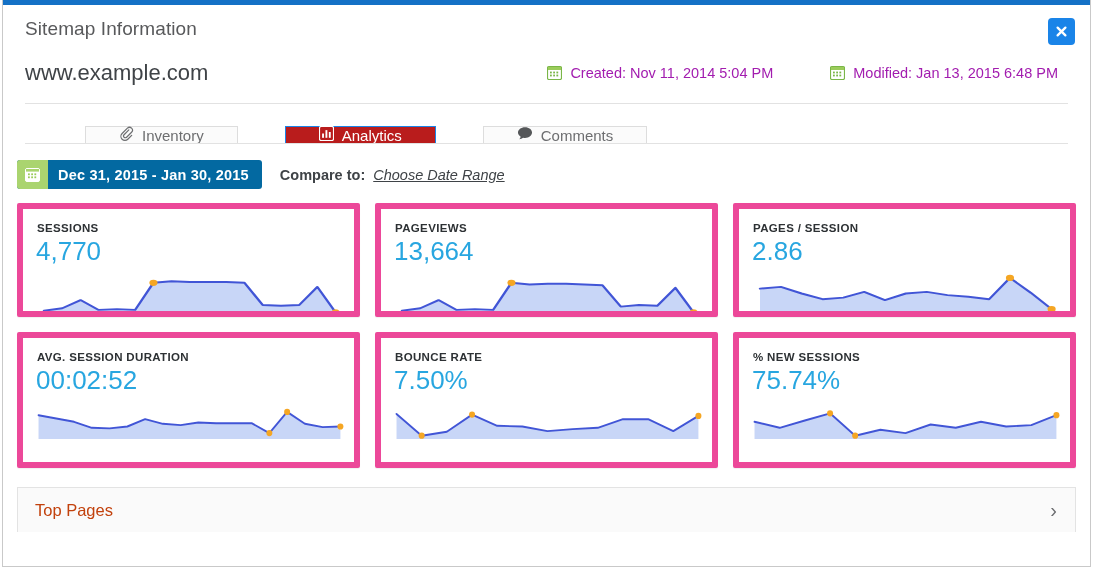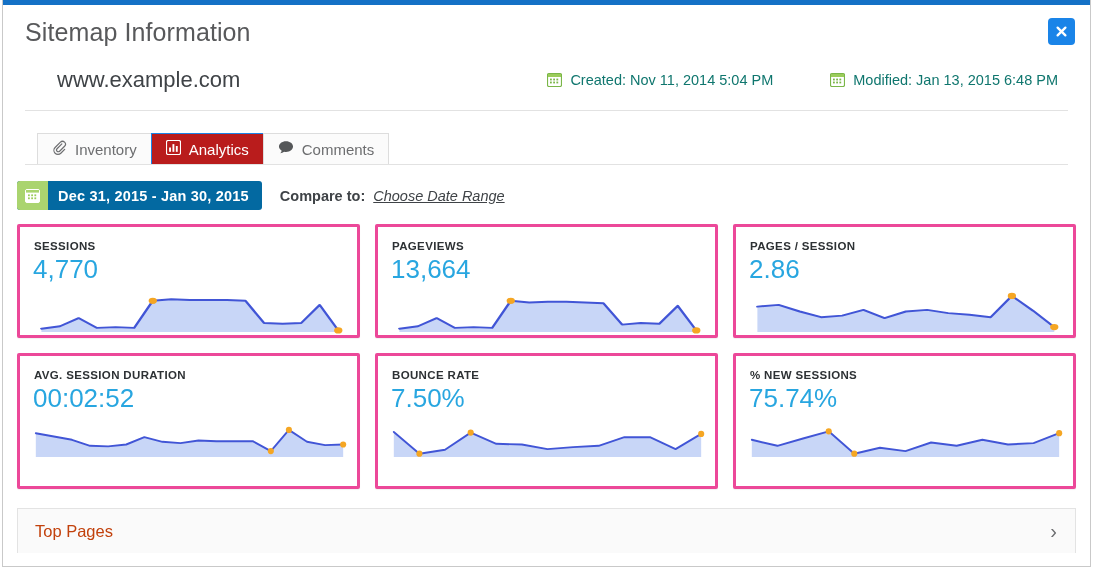--- a/index.html
+++ b/index.html
@@ -19,61 +19,61 @@
     border-top:none;
     box-sizing:border-box;
   }
   .topbar{
     position:absolute;top:0;left:0;right:0;height:5px;
     background:#1471c6;
   }
   
   .hdr{padding:18px 22px 0 22px;}
   .hdr-title{
-    font-size:25px;color:#58595b;font-weight:400;letter-spacing:.1px;
+    font-size:19px;color:#58595b;font-weight:400;letter-spacing:.1px;
     margin:0 0 20px 0;
   }
   .hdr-row{
     display:flex;align-items:baseline;
     padding-bottom:17px;
-    margin-left:32px;
   }
   .site-url{
     font-size:22px;color:#3f4347;font-weight:400;flex:0 0 auto;
   }
   .meta-wrap{
     flex:1 1 auto;display:flex;justify-content:flex-end;align-items:center;
     padding-right:10px;
   }
   .meta{
     display:flex;align-items:center;gap:8px;
-    font-size:14.5px;color:#0f766e;
+    font-size:14.5px;color:#a21caf;
   }
   .meta + .meta{margin-left:57px;}
   .cal-icon{display:inline-block;width:15px;height:15px;position:relative;}
   .divider{
     height:1px;background:#e2e2e2;margin:0 22px;
   }
   
   .tabs{
     display:flex;align-items:flex-end;
     padding:22px 0 0 34px;
     position:relative;
   }
   .tab{
     display:flex;align-items:center;gap:8px;
-    height:32px;padding:0 14px;
+    height:18px;padding:0 33px;
     box-sizing:border-box;
     border:1px solid #ddd;
     border-bottom:1px solid #ddd;
     background:#fbfbfb;
     color:#6d6e70;
     font-size:15px;
     cursor:pointer;
     margin-right:-1px;
+    margin-left:48px;
   }
   .tab.active{
     background:#b91c1c;border-color:#1a84e8;color:#fff;font-weight:400;
   }
   .tabs-underline{
     position:absolute;left:22px;right:22px;bottom:0;height:1px;background:#e2e2e2;
   }
   
   .datebar{
     display:flex;align-items:center;
@@ -98,21 +98,21 @@
   .cmp-link{
     margin-left:8px;font-size:14.5px;color:#3f4347;
     text-decoration:underline;cursor:pointer;font-style:italic;
   }
   
   .cards{
     display:flex;gap:15px;padding:14px 14px 0 14px;
   }
   .cards.row2{padding-top:15px;}
   .card{
-    background:#fff;border:3px solid #ec4899;border-radius:2px;
+    background:#fff;border:6px solid #ec4899;border-radius:2px;
     box-shadow:0 1px 1px rgba(0,0,0,.06);
     box-sizing:border-box;
     position:relative;overflow:hidden;
     flex:1 1 0;
   }
   .card-label{
     font-size:11.5px;font-weight:bold;color:#2d3134;
     letter-spacing:.35px;
     padding:13px 0 0 14px;
   }

